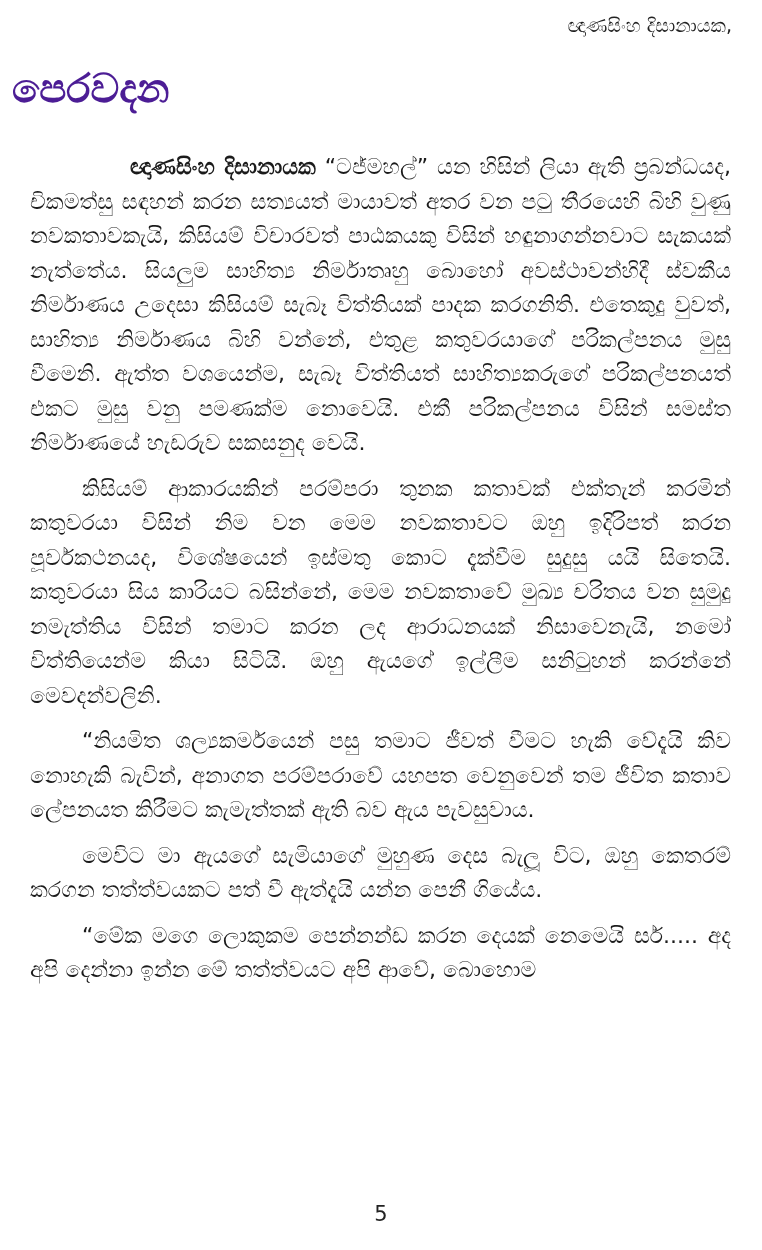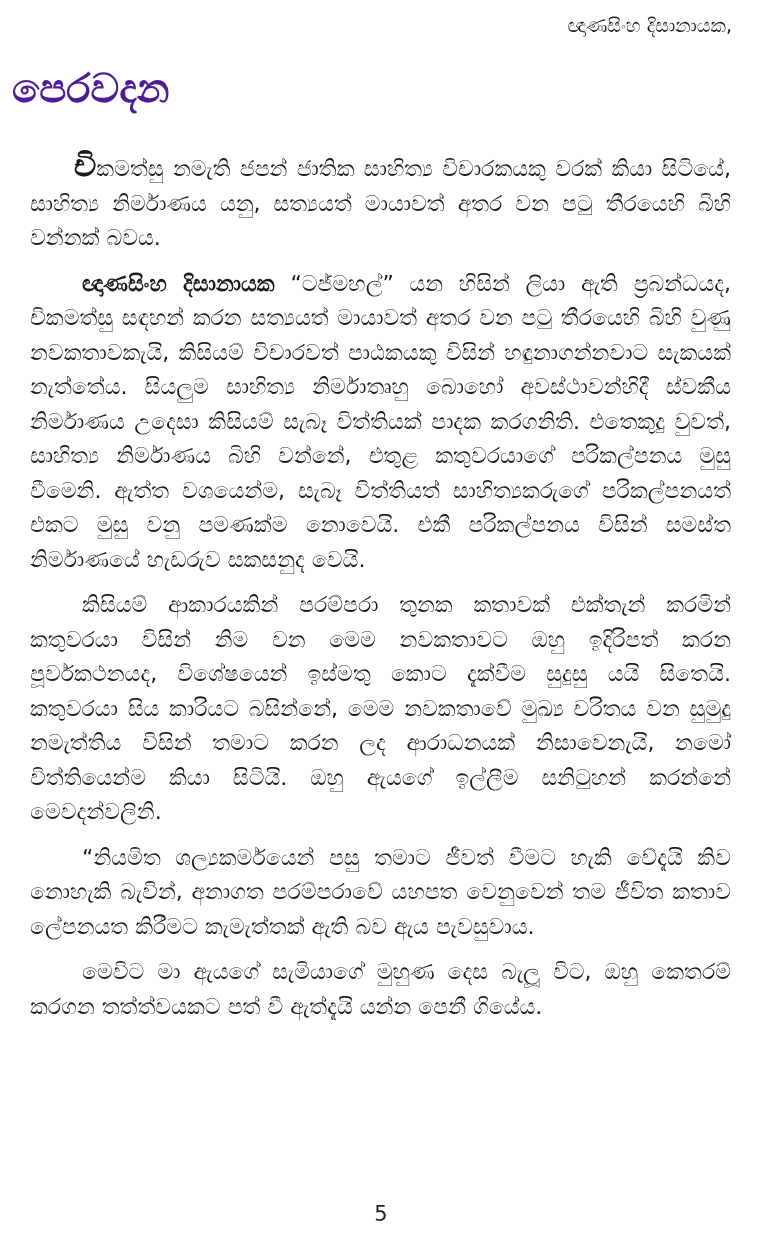--- a/index.html
+++ b/index.html
@@ -56,20 +56,21 @@
   .content p.first-para {
     text-indent: 44px;
   }
   .lead-letter {
     font-size: 31px;
     font-weight: 600;
     line-height: 1;
   }
   .bold-lead {
     font-weight: 700;
+    margin-left: 48px;
   }
   .page-number {
     position: absolute;
     bottom: 24px;
     left: 0;
     width: 100%;
     text-align: center;
     font-size: 21px;
     color: #222;
   }
@@ -78,28 +79,28 @@
 <body>
 
 <div class="page">
 
   <div class="running-header">ඥාණසිංහ දිසානායක,</div>
 
   <h1 class="title">පෙරවදන</h1>
 
   <div class="content">
 
-    <p class="first-para"><span class="lead-letter">චි</span><span>කමත්සු නමැති ජපන් ජාතික සාහිත්‍ය විචාරකයකු වරක් කියා සිටියේ, සාහිත්‍ය නිර්මාණය යනු, සත්‍යයත් මායාවත් අතර වන පටු තීරයෙහි බිහි වන්නක් බවය.</span></p>
 
     <p><span class="bold-lead">ඥාණසිංහ දිසානායක</span><span> “ටජ්මහල්” යන හිසින් ලියා ඇති ප්‍රබන්ධයද, චිකමත්සු සඳහන් කරන සත්‍යයත් මායාවත් අතර වන පටු තීරයෙහි බිහි වුණු නවකතාවකැයි, කිසියම් විචාරවත් පාඨකයකු විසින් හඳුනාගන්නවාට සැකයක් නැත්තේය. සියලුම සාහිත්‍ය නිර්මාතෘහු බොහෝ අවස්ථාවන්හිදී ස්වකීය නිර්මාණය උදෙසා කිසියම් සැබෑ විත්තියක් පාදක කරගනිති. එතෙකුදු වුවත්, සාහිත්‍ය නිර්මාණය බිහි වන්නේ, එතුළ කතුවරයාගේ පරිකල්පනය මුසු වීමෙනි. ඇත්ත වශයෙන්ම, සැබෑ විත්තියත් සාහිත්‍යකරුගේ පරිකල්පනයත් එකට මුසු වනු පමණක්ම නොවෙයි. එකී පරිකල්පනය විසින් සමස්ත නිර්මාණයේ හැඩරුව සකසනුද වෙයි.</span></p>
 
     <p>කිසියම් ආකාරයකින් පරම්පරා තුනක කතාවක් එක්තැන් කරමින් කතුවරයා විසින් නිම වන මෙම නවකතාවට ඔහු ඉදිරිපත් කරන පූර්වකථනයද, විශේෂයෙන් ඉස්මතු කොට දැක්වීම සුදුසු යයි සිතෙයි. කතුවරයා සිය කාරියට බසින්නේ, මෙම නවකතාවේ මුඛ්‍ය චරිතය වන සුමුදු නමැත්තිය විසින් තමාට කරන ලද ආරාධනයක් නිසාවෙනැයි, නමෝ විත්තියෙන්ම කියා සිටියි. ඔහු ඇයගේ ඉල්ලීම සනිටුහන් කරන්නේ මෙවදන්වලිනි.</p>
 
     <p>“නියමිත ශල්‍යකර්මයෙන් පසු තමාට ජීවත් වීමට හැකි වේදැයි කිව නොහැකි බැවින්, අනාගත පරම්පරාවේ යහපත වෙනුවෙන් තම ජීවිත කතාව ලේපනයත කිරීමට කැමැත්තක් ඇති බව ඇය පැවසුවාය.</p>
 
     <p>මෙවිට මා ඇයගේ සැමියාගේ මුහුණ දෙස බැලූ විට, ඔහු කෙතරම් කරගන තත්ත්වයකට පත් වී ඇත්දැයි යන්න පෙනී ගියේය.</p>
 
+    <p>“මේක මගෙ ලොකුකම පෙන්නන්ඩ කරන දෙයක් නෙමෙයි සර්..... අද අපි දෙන්නා ඉන්න මේ තත්ත්වයට අපි ආවේ, බොහොම</p>
 
   </div>
 
   <div class="page-number">5</div>
 
 </div>
 
 </body></html>

